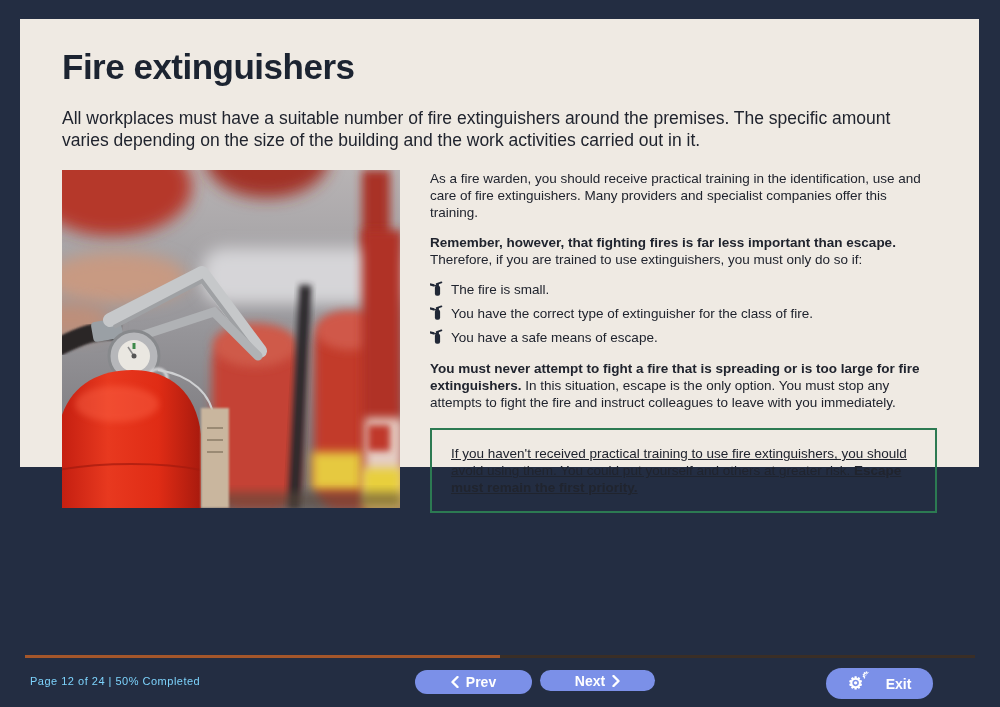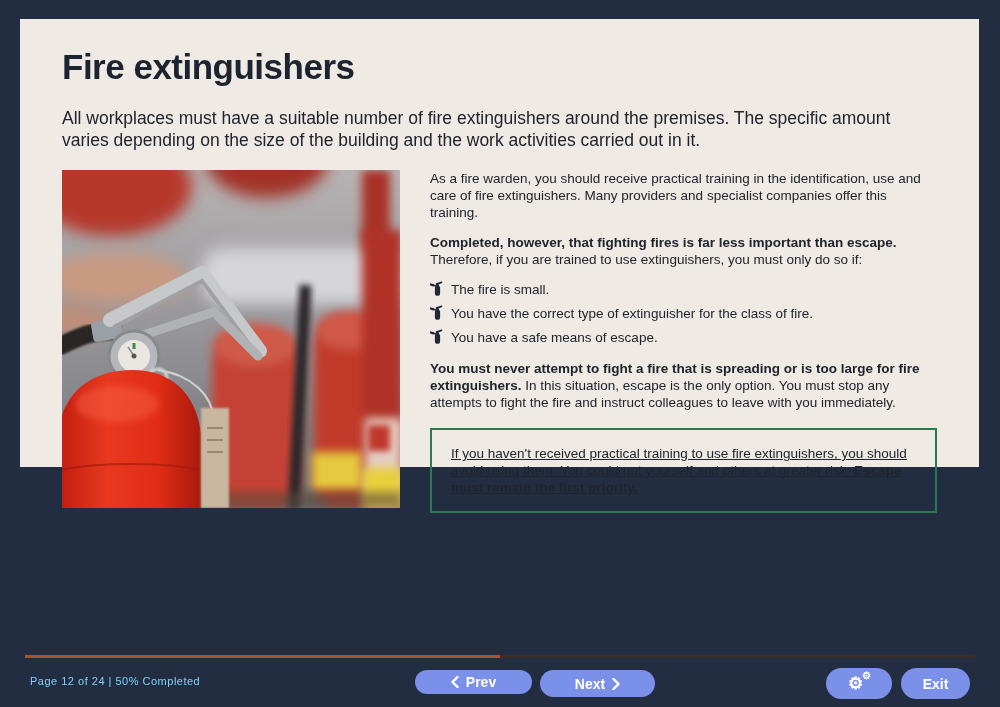--- a/index.html
+++ b/index.html
@@ -43,23 +43,23 @@
     position:absolute;left:30px;top:675px;
     color:#7dd3fc;font-size:11px;letter-spacing:0.5px;
   }
   .btn{
     position:absolute;background:#7b90e8;color:#ffffff;border:none;
     border-radius:15.5px;font-weight:bold;font-size:14px;
     display:flex;align-items:center;justify-content:center;gap:7px;
     cursor:pointer;font-family:"Liberation Sans",sans-serif;padding:0;
   }
   .btn-prev{left:415px;top:670px;width:117px;height:24px;}
-  .btn-next{left:540px;top:670px;width:115px;height:27px;}
+  .btn-next{left:540px;top:670px;width:115px;height:21px;}
   .btn-settings{left:826px;top:668px;width:66px;height:31px;}
-  .btn-exit{left:901px;top:668px;width:69px;height:31px;}
+  .btn-exit{left:864px;top:668px;width:69px;height:31px;}
   .gears{position:relative;display:inline-block;width:22px;height:20px;}
   .gear-big{position:absolute;left:0;top:1px;font-size:17px;line-height:17px;color:#fff;}
   .gear-small{position:absolute;right:-1px;top:-3px;font-size:10px;line-height:10px;color:#fff;}
 </style>
 </head>
 <body>
 
 <div class="card">
 
   <h1 class="page-title">Fire extinguishers</h1>
@@ -132,21 +132,21 @@
         <rect x="139" y="238" width="28" height="100" fill="#c9b69e" filter="url(#b1)"></rect>
         <line x1="145" y1="258" x2="161" y2="258" stroke="#9a8a74" stroke-width="2"></line>
         <line x1="145" y1="270" x2="161" y2="270" stroke="#9a8a74" stroke-width="2"></line>
         <line x1="145" y1="282" x2="161" y2="282" stroke="#9a8a74" stroke-width="2"></line>
       </svg>
     </div>
 
     <div class="rightcol">
       <p>As a fire warden, you should receive practical training in the identification, use and care of fire extinguishers. Many providers and specialist companies offer this training.</p>
 
-      <p><strong>Completed, however, that fighting fires is far less important than escape.</strong><span> Therefore, if you are trained to use extinguishers, you must only do so if:</span></p>
+      <p><strong>Remember, however, that fighting fires is far less important than escape.</strong><span> Therefore, if you are trained to use extinguishers, you must only do so if:</span></p>
 
       <ul class="bullets">
         <li>
           <span class="bullet-icon">
             <svg width="13" height="15" viewBox="0 0 13 15">
               <polygon points="0,2.2 4.4,3.3 4.4,5.7 0,4.6" fill="#212836"></polygon>
               <path d="M4.2,4.4 L6.6,5" stroke="#212836" stroke-width="1.4"></path>
               <path d="M6.6,3 L11.4,1.4" stroke="#212836" stroke-width="1.8" stroke-linecap="round"></path>
               <rect x="6.1" y="2.8" width="2.8" height="2.2" fill="#212836"></rect>
               <rect x="4.9" y="4.7" width="5.2" height="10" rx="2" fill="#212836"></rect>

